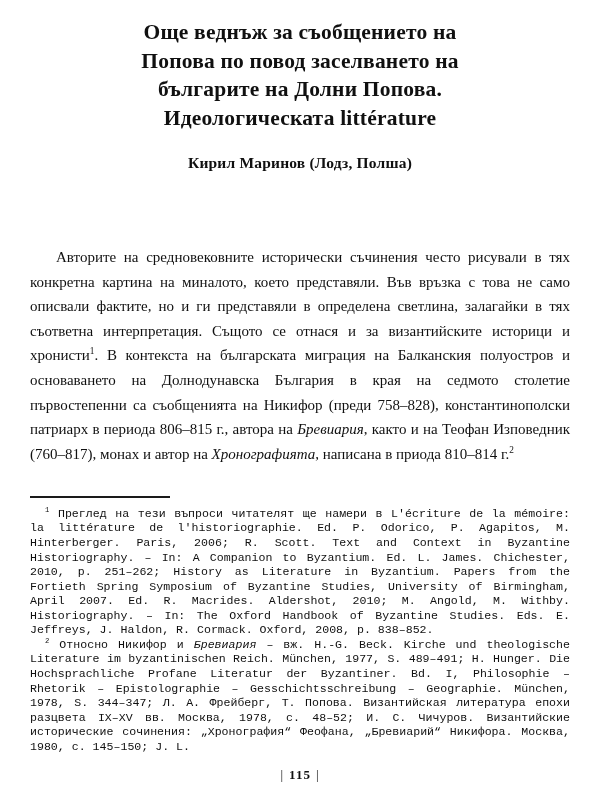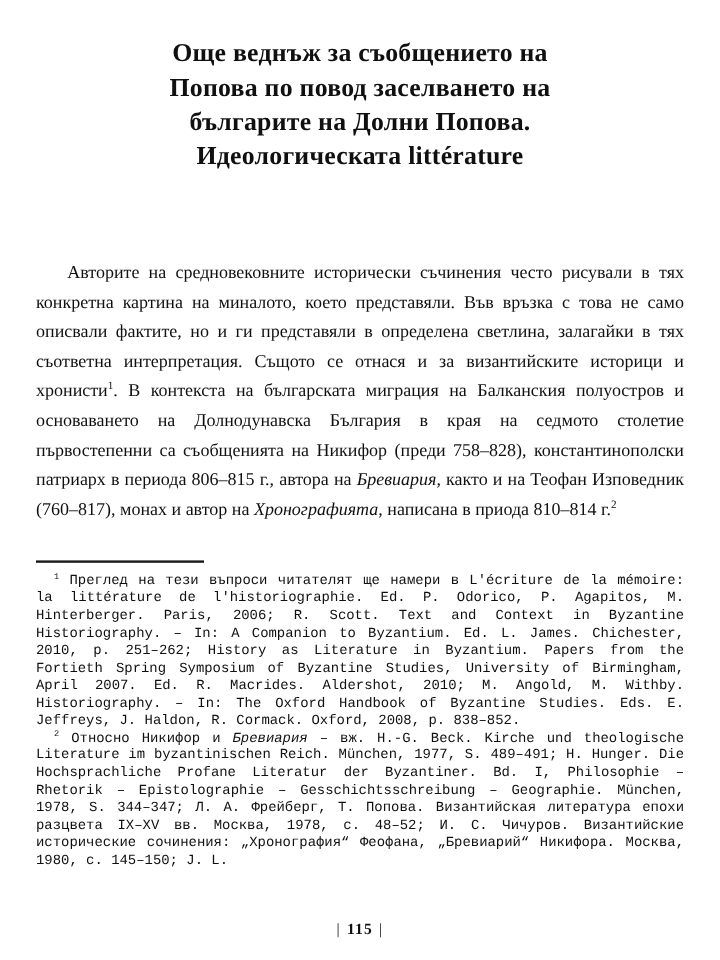--- a/index.html
+++ b/index.html
@@ -19,21 +19,21 @@
     box-sizing: border-box;
     width: 600px;
     height: 800px;
     padding: 10px 30px 0 30px;
     position: relative;
     display: flex;
     flex-direction: column;
   }
   .title-block {
     text-align: center;
-    margin-top: 20px;
+    margin-top: 8px;
   }
   .title-line {
     font-weight: bold;
     font-size: 21.5px;
     line-height: 28.5px;
     letter-spacing: 0.2px;
     white-space: nowrap;
   }
   .author-block {
     text-align: center;
@@ -110,20 +110,23 @@
 
 <div class="page">
 
   <div class="title-block">
     <div class="title-line">Още веднъж за съобщението на</div>
     <div class="title-line">Попова по повод заселването на</div>
     <div class="title-line">българите на Долни Попова.</div>
     <div class="title-line">Идеологическата littérature</div>
   </div>
 
+  <div class="author-block">
+    <div class="author-line">Кирил Маринов (Лодз, Полша)</div>
+  </div>
 
   <div class="body-block">
     <p class="body-par"><span>Авторите на средновековните исторически съчинения често рисували в тях конкретна картина на миналото, което представяли. Във връзка с това не само описвали фактите, но и ги представяли в определена светлина, залагайки в тях съответна интерпретация. Същото се отнася и за византийските историци и хронисти</span><sup>1</sup><span>. В контекста на българската миграция на Балканския полуостров и основаването на Долнодунавска България в края на седмото столетие първостепенни са съобщенията на Никифор (преди 758–828), константинополски патриарх в периода 806–815 г., автора на </span><i>Бревиария</i><span>, както и на Теофан Изповедник (760–817), монах и автор на </span><i>Хронографията</i><span>, написана в приода 810–814 г.</span><sup>2</sup></p>
   </div>
 
   <div class="fn-rule"></div>
 
   <div class="footnotes">
     <p class="footnote"><sup>1</sup> <span>Преглед на тези въпроси читателят ще намери в L'écriture de la mémoire: la littérature de l'historiographie. Ed. P. Odorico, P. Agapitos, M. Hinterberger. Paris, 2006; R. Scott. Text and Context in Byzantine Historiography. – In: A Companion to Byzantium. Ed. L. James. Chichester, 2010, p. 251–262; History as Literature in Byzantium. Papers from the Fortieth Spring Symposium of Byzantine Studies, University of Birmingham, April 2007. Ed. R. Macrides. Aldershot, 2010; M. Angold, M. Withby. Historiography. – In: The Oxford Handbook of Byzantine Studies. Eds. E. Jeffreys, J. Haldon, R. Cormack. Oxford, 2008, p. 838–852.</span></p>
     <p class="footnote"><sup>2</sup> <span>Относно Никифор и </span><i>Бревиария</i><span> – вж. H.-G. Beck. Kirche und theologische Literature im byzantinischen Reich. München, 1977, S. 489–491; H. Hunger. Die Hochsprachliche Profane Literatur der Byzantiner. Bd. I, Philosophie – Rhetorik – Epistolographie – Gesschichtsschreibung – Geographie. München, 1978, S. 344–347; Л. А. Фрейберг, Т. Попова. Византийская литература епохи разцвета IX–XV вв. Москва, 1978, с. 48–52; И. С. Чичуров. Византийские исторические сочинения: „Хронография“ Феофана, „Бревиарий“ Никифора. Москва, 1980, с. 145–150; J. L. </span></p>

